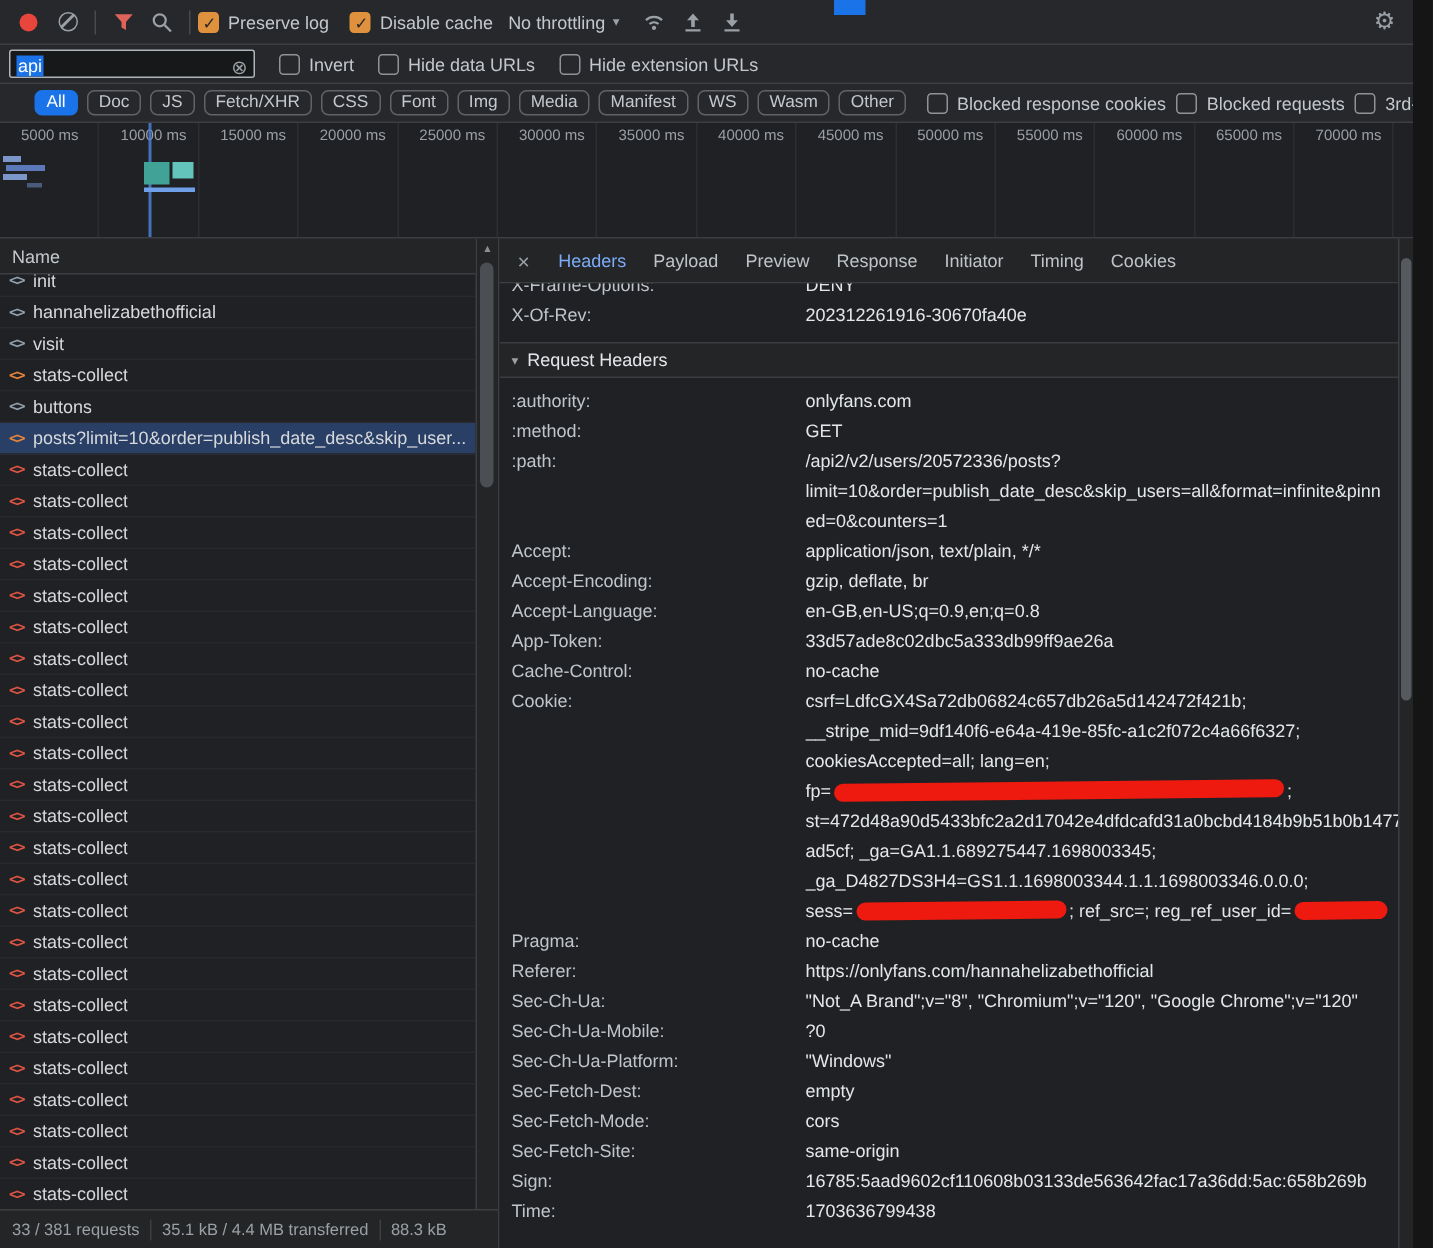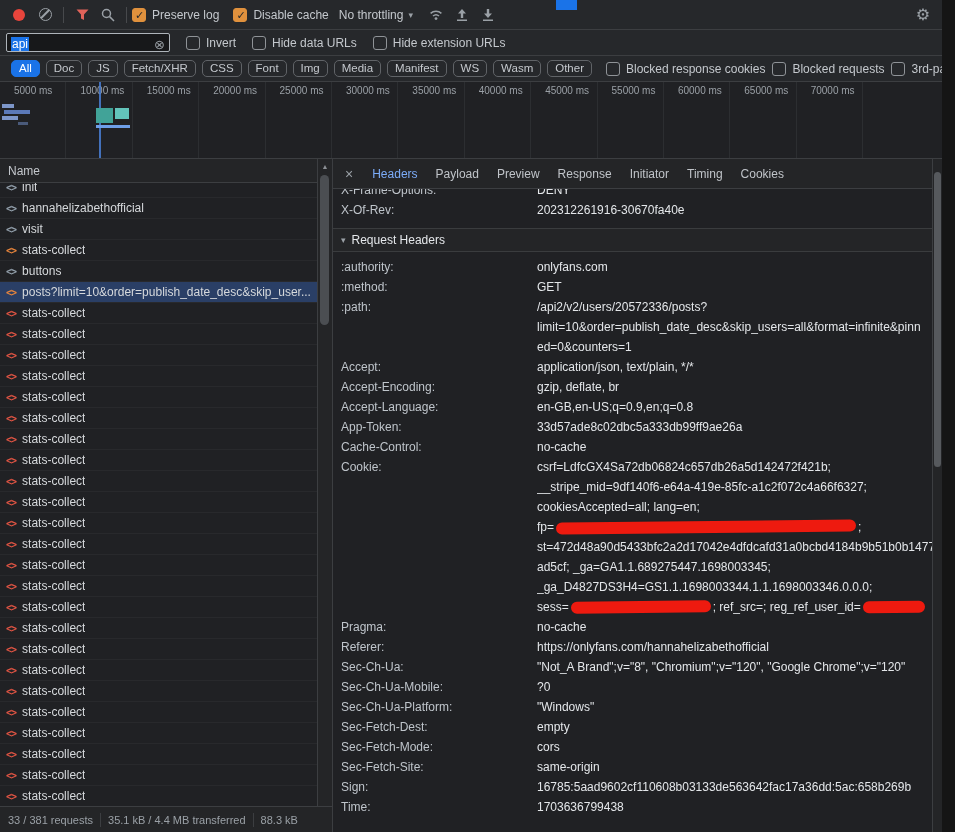--- a/index.html
+++ b/index.html
@@ -7,21 +7,21 @@
   .devtools{
     width:942px;height:832px;overflow:hidden;display:flex;flex-direction:column;
     background:#202124;color:#d6d9dc;
     font-family:"Liberation Sans","DejaVu Sans",sans-serif;font-size:12px;
     position:relative;
   }
   
   .tb{display:flex;align-items:center;background:#26282b;border-bottom:1px solid #3c3e41;flex:none;}
   .tb-main{height:30px;padding:0 6px;position:relative;}
   .tb-filter{height:26px;padding:0 4px;gap:16px;}
-  .tb-types{height:26px;padding:0 11px;gap:7px;overflow:hidden;white-space:nowrap;}
+  .tb-types{height:26px;padding:0 23px;gap:7px;overflow:hidden;white-space:nowrap;}
   .tb-btn{width:26px;height:24px;display:flex;align-items:center;justify-content:center;flex:none;}
   .vsep{width:1px;height:16px;background:#47494c;margin:0 5px;flex:none;}
   .record-dot{width:12px;height:12px;border-radius:50%;background:#e8453c;}
   .clear-glyph{width:13px;height:13px;border:1.5px solid #9aa0a6;border-radius:50%;position:relative;display:block;}
   .clear-glyph::after{content:"";position:absolute;left:-1px;top:4.2px;width:12px;height:1.5px;background:#9aa0a6;transform:rotate(-45deg);}
   .cb{display:flex;align-items:center;gap:6px;flex:none;}
   .box{width:14px;height:14px;border-radius:3px;border:1px solid #8f9397;position:relative;flex:none;}
   .box.checked{background:var(--checkbox-orange);border-color:var(--checkbox-orange);}
   .box.checked::after{content:"✓";position:absolute;left:2px;top:0;font-size:11px;font-weight:bold;color:#26282b;}
   .cb-text{color:#c4c8cd;white-space:nowrap;}
@@ -210,20 +210,21 @@
     <div class="ticks">
         <div class="tick-cell">5000 ms</div>
         <div class="tick-cell">10000 ms</div>
         <div class="tick-cell">15000 ms</div>
         <div class="tick-cell">20000 ms</div>
         <div class="tick-cell">25000 ms</div>
         <div class="tick-cell">30000 ms</div>
         <div class="tick-cell">35000 ms</div>
         <div class="tick-cell">40000 ms</div>
         <div class="tick-cell">45000 ms</div>
+        <div class="tick-cell">50000 ms</div>
         <div class="tick-cell">55000 ms</div>
         <div class="tick-cell">60000 ms</div>
         <div class="tick-cell">65000 ms</div>
         <div class="tick-cell">70000 ms</div>
       </div>
     <div class="tl-bars">
       <div class="b1"></div>
       <div class="b2"></div>
       <div class="b3"></div>
       <div class="b4"></div>

